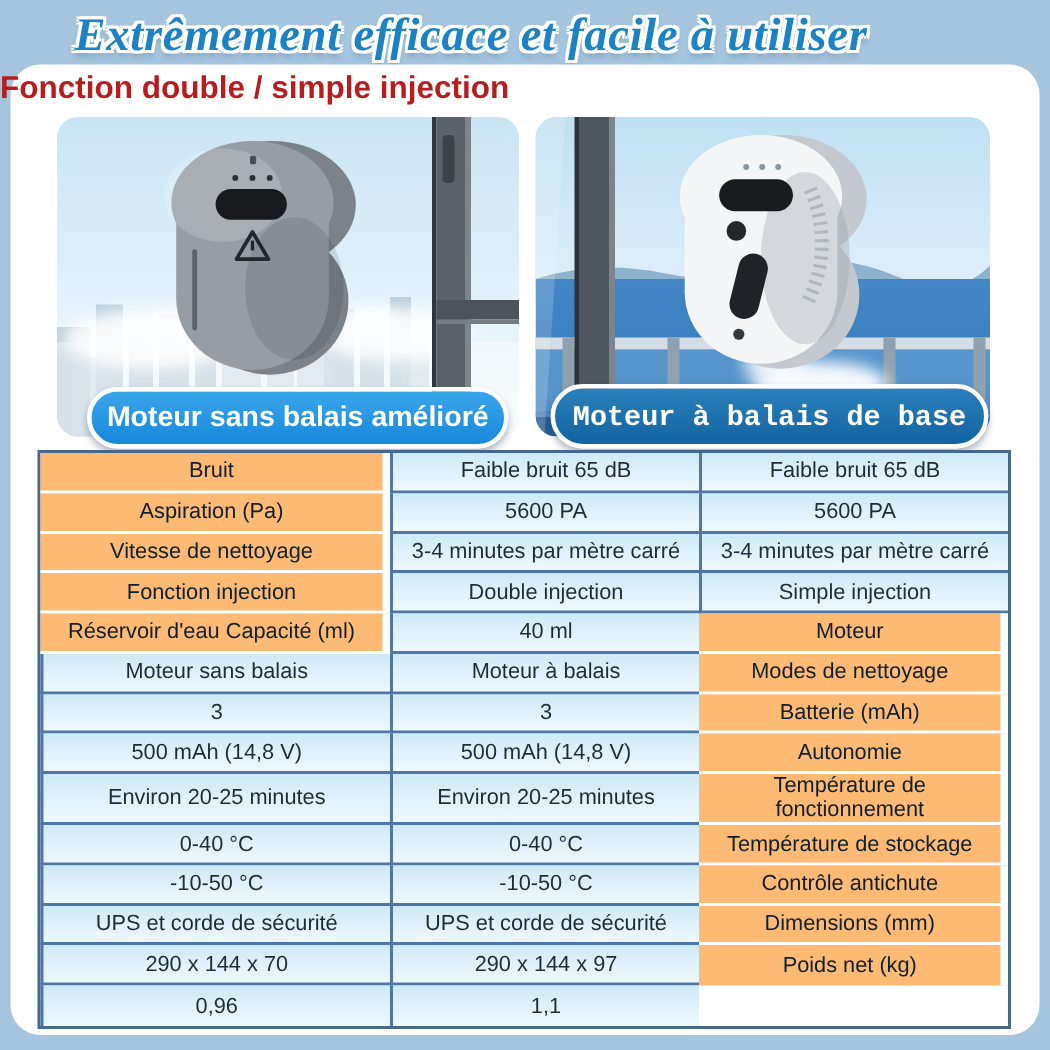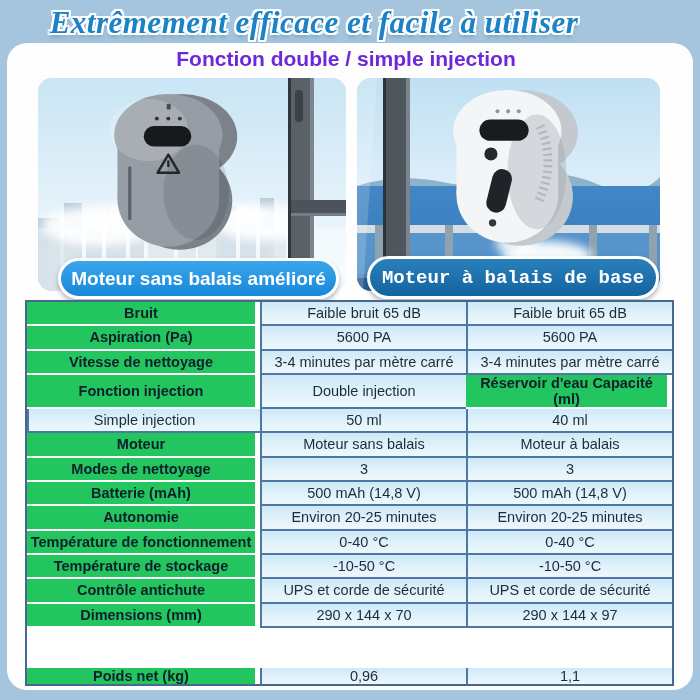--- a/index.html
+++ b/index.html
@@ -17,21 +17,21 @@
       0 4px 4px rgba(40,70,100,.35);
   }
 
   .panel{
     position:absolute;left:7px;top:43px;width:686px;height:647px;
     background:#fefefe;border-radius:20px;
   }
 
   .panel-title{
     position:absolute;top:47px;left:0;width:692px;margin:0;
-    text-align:center;font-size:21px;font-weight:bold;color:#6d28d9;
+    text-align:left;font-size:21px;font-weight:bold;color:#b91c1c;
   }
 
   .scene{position:absolute;top:78px;height:213px;border-radius:14px;overflow:hidden;background:#cfe8f6;}
   .scene-left{left:38px;width:308px;}
   .scene-right{left:357px;width:303px;}
   .scene svg{display:block;}
 
   .pill{
     position:absolute;display:flex;align-items:center;justify-content:center;
     border:3px solid #ffffff;border-radius:999px;
@@ -43,29 +43,29 @@
   .pill-left{left:58px;top:258px;width:275px;height:35px;background:linear-gradient(180deg,#3aa6ec,#1787d9);}
   .pill-right{left:367px;top:256px;width:286px;height:37px;background:linear-gradient(180deg,#2b7fba,#11649f);font-family:Liberation Mono, monospace;}
 
   .spec-table{
     position:absolute;left:25px;top:300px;width:645px;height:382px;
     display:grid;grid-template-columns:233px 206px 206px;grid-auto-rows:1fr;
     border:2px solid #46688f;background:#fff;box-sizing:content-box;
   }
   .cell{display:flex;align-items:center;justify-content:center;box-sizing:border-box;padding:0 3px;text-align:center;}
   .cell-label{
-    background:#22c55e;font-weight:bold;font-size:14.5px;color:#101f2d;
+    background:#fdba74;font-weight:normal;font-size:14.5px;color:#101f2d;
     border-right:5px solid #ffffff;border-bottom:2px solid #ffffff;
   }
   .cell-value{
     background:linear-gradient(180deg,#cde9f7 0%,#e1f2fa 55%,#edf8fd 100%);
     font-size:14.5px;color:#1d2c3a;
     border-left:2px solid #4f77a6;border-bottom:2px solid #4f77a6;
   }
-  .row-last{border-bottom:none !important;margin-top:40px;}
+  .row-last{border-bottom:none !important;}
 </style>
 </head>
 <body>
 
 <div class="stage">
 
   <h1 class="main-title">Extrêmement efficace et facile à utiliser</h1>
 
   <div class="panel"></div>
 
@@ -227,23 +227,22 @@
       <div class="cell cell-value">Faible bruit 65 dB</div>
       <div class="cell cell-value">Faible bruit 65 dB</div>
       <div class="cell cell-label">Aspiration (Pa)</div>
       <div class="cell cell-value">5600 PA</div>
       <div class="cell cell-value">5600 PA</div>
       <div class="cell cell-label">Vitesse de nettoyage</div>
       <div class="cell cell-value">3-4 minutes par mètre carré</div>
       <div class="cell cell-value">3-4 minutes par mètre carré</div>
       <div class="cell cell-label">Fonction injection</div>
       <div class="cell cell-value">Double injection</div>
+      <div class="cell cell-value">Simple injection</div>
       <div class="cell cell-label">Réservoir d'eau Capacité (ml)</div>
-      <div class="cell cell-value">Simple injection</div>
-      <div class="cell cell-value">50 ml</div>
       <div class="cell cell-value">40 ml</div>
       <div class="cell cell-label">Moteur</div>
       <div class="cell cell-value">Moteur sans balais</div>
       <div class="cell cell-value">Moteur à balais</div>
       <div class="cell cell-label">Modes de nettoyage</div>
       <div class="cell cell-value">3</div>
       <div class="cell cell-value">3</div>
       <div class="cell cell-label">Batterie (mAh)</div>
       <div class="cell cell-value">500 mAh (14,8 V)</div>
       <div class="cell cell-value">500 mAh (14,8 V)</div>

